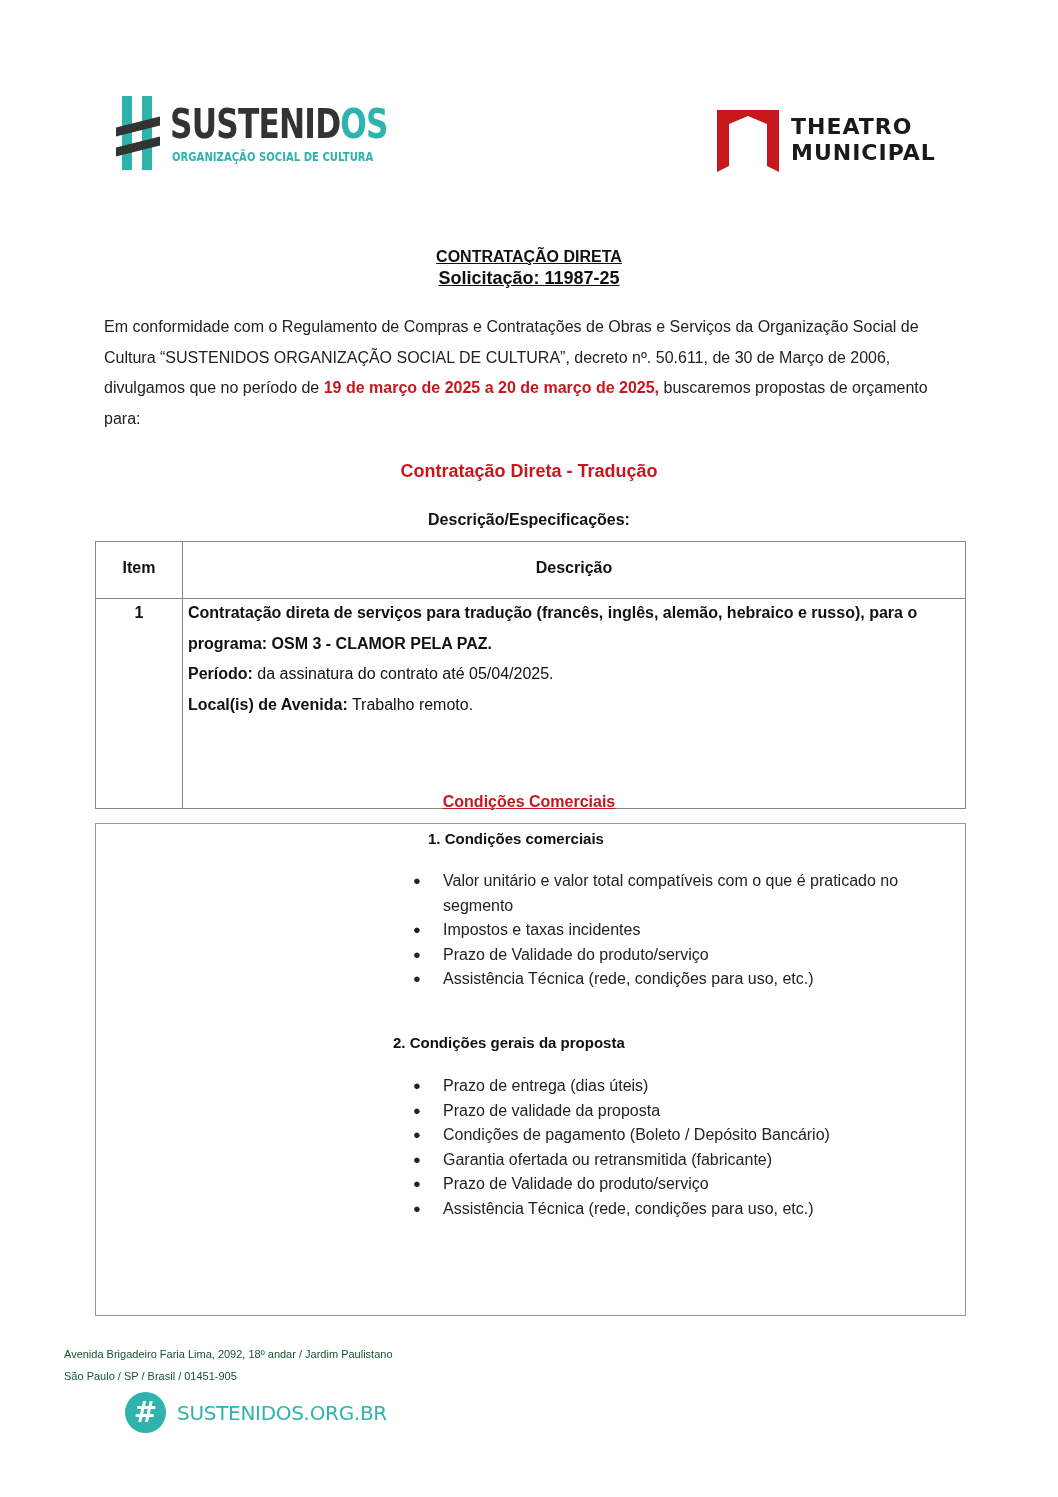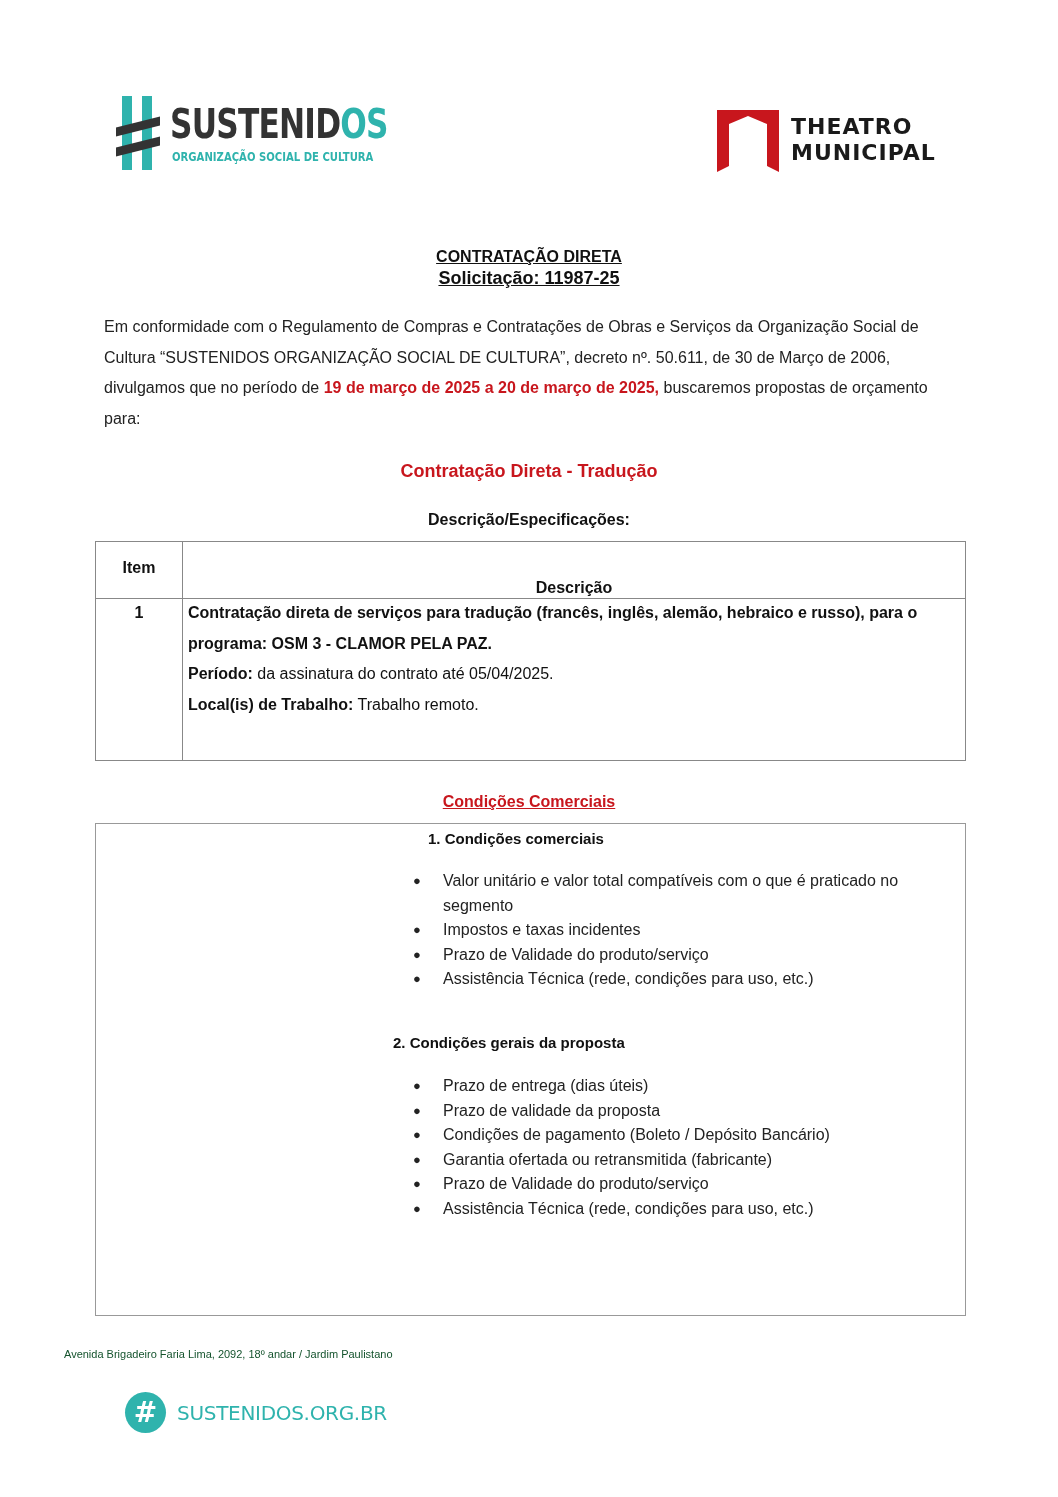--- a/index.html
+++ b/index.html
@@ -29,25 +29,25 @@
   .title2 { top: 268px; font-size: 18px; }
 
   .intro { position: absolute; left: 104px; top: 312px; width: 860px; font-size: 16px; line-height: 30.5px; color: #222; }
   .intro .red { color: #c8161d; font-weight: bold; margin-top: 24px; }
 
   .sec-title { position: absolute; left: 0; width: 1058px; text-align: center; font-weight: bold; }
   .sec-red { top: 461px; font-size: 18px; color: #c8161d; }
   .sec-spec { top: 511px; font-size: 16px; color: #111; }
 
   
-  .item-table { position: absolute; left: 95px; top: 541px; width: 871px; height: 220px; border: 1px solid #888; }
+  .item-table { position: absolute; left: 95px; top: 541px; width: 871px; height: 268px; border: 1px solid #888; }
   .item-table .col-div { position: absolute; left: 86px; top: 0; width: 1px; height: 100%; background: #888; }
   .item-table .row-div { position: absolute; left: 0; top: 56px; width: 100%; height: 1px; background: #888; }
   .item-table .th-item { position: absolute; left: 0; top: 17px; width: 86px; text-align: center; font-weight: bold; font-size: 16px; }
-  .item-table .th-desc { position: absolute; left: 86px; top: 17px; width: 784px; text-align: center; font-weight: bold; font-size: 16px; margin-top: 20px; }
+  .item-table .th-desc { position: absolute; left: 86px; top: 17px; width: 784px; text-align: center; font-weight: bold; font-size: 16px; }
   .item-table .td-item { position: absolute; left: 0; top: 62px; width: 86px; text-align: center; font-weight: bold; font-size: 16px; }
   .item-table .td-desc { position: absolute; left: 92px; top: 56px; width: 770px; font-size: 16px; line-height: 30.5px; }
   .item-table .td-desc b { font-weight: bold; }
 
   .cond-title { position: absolute; left: 0; top: 793px; width: 1058px; text-align: center; font-weight: bold; font-size: 16px; color: #c8161d; text-decoration: underline; }
 
   .cond-box { position: absolute; left: 95px; top: 823px; width: 871px; height: 493px; border: 1px solid #999; }
   .cond-h { position: absolute; font-weight: bold; font-size: 15px; }
   .cond-h1 { left: 332px; top: 6px; }
   .cond-h2 { left: 297px; top: 210px; }
@@ -97,21 +97,21 @@
 
 <div class="item-table">
   <div class="col-div"></div>
   <div class="row-div"></div>
   <div class="th-item">Item</div>
   <div class="th-desc">Descrição</div>
   <div class="td-item">1</div>
   <div class="td-desc">
     <div><b>Contratação direta de serviços para tradução (francês, inglês, alemão, hebraico e russo), para o programa: OSM 3 - CLAMOR PELA PAZ.</b></div>
     <div><b>Período:</b><span> da assinatura do contrato até 05/04/2025.</span></div>
-    <div><b>Local(is) de Trabalho:</b><span> Trabalho remoto.</span></div>
+    <div><b>Local(is) de Avenida:</b><span> Trabalho remoto.</span></div>
   </div>
 </div>
 
 <div class="cond-title">Condições Comerciais</div>
 
 <div class="cond-box">
   <div class="cond-h cond-h1">1. Condições comerciais</div>
   <ul class="blist blist1">
     <li><span class="dot">●</span><span>Valor unitário e valor total compatíveis com o que é praticado no segmento</span></li>
     <li><span class="dot">●</span><span>Impostos e taxas incidentes</span></li>
@@ -126,17 +126,18 @@
     <li><span class="dot">●</span><span>Condições de pagamento (Boleto / Depósito Bancário)</span></li>
     <li><span class="dot">●</span><span>Garantia ofertada ou retransmitida (fabricante)</span></li>
     <li><span class="dot">●</span><span>Prazo de Validade do produto/serviço</span></li>
     <li><span class="dot">●</span><span>Assistência Técnica (rede, condições para uso, etc.)</span></li>
   </ul>
 
 </div>
 
 <div class="footer-addr">
   <div>Avenida Brigadeiro Faria Lima, 2092, 18º andar / Jardim Paulistano</div>
+  <div>São Paulo / SP / Brasil / 01451-905</div>
 </div>
 <div class="footer-logo">
   <div class="circle">#</div>
   <div class="url">SUSTENIDOS.ORG.BR</div>
 </div>
 
 </body></html>

